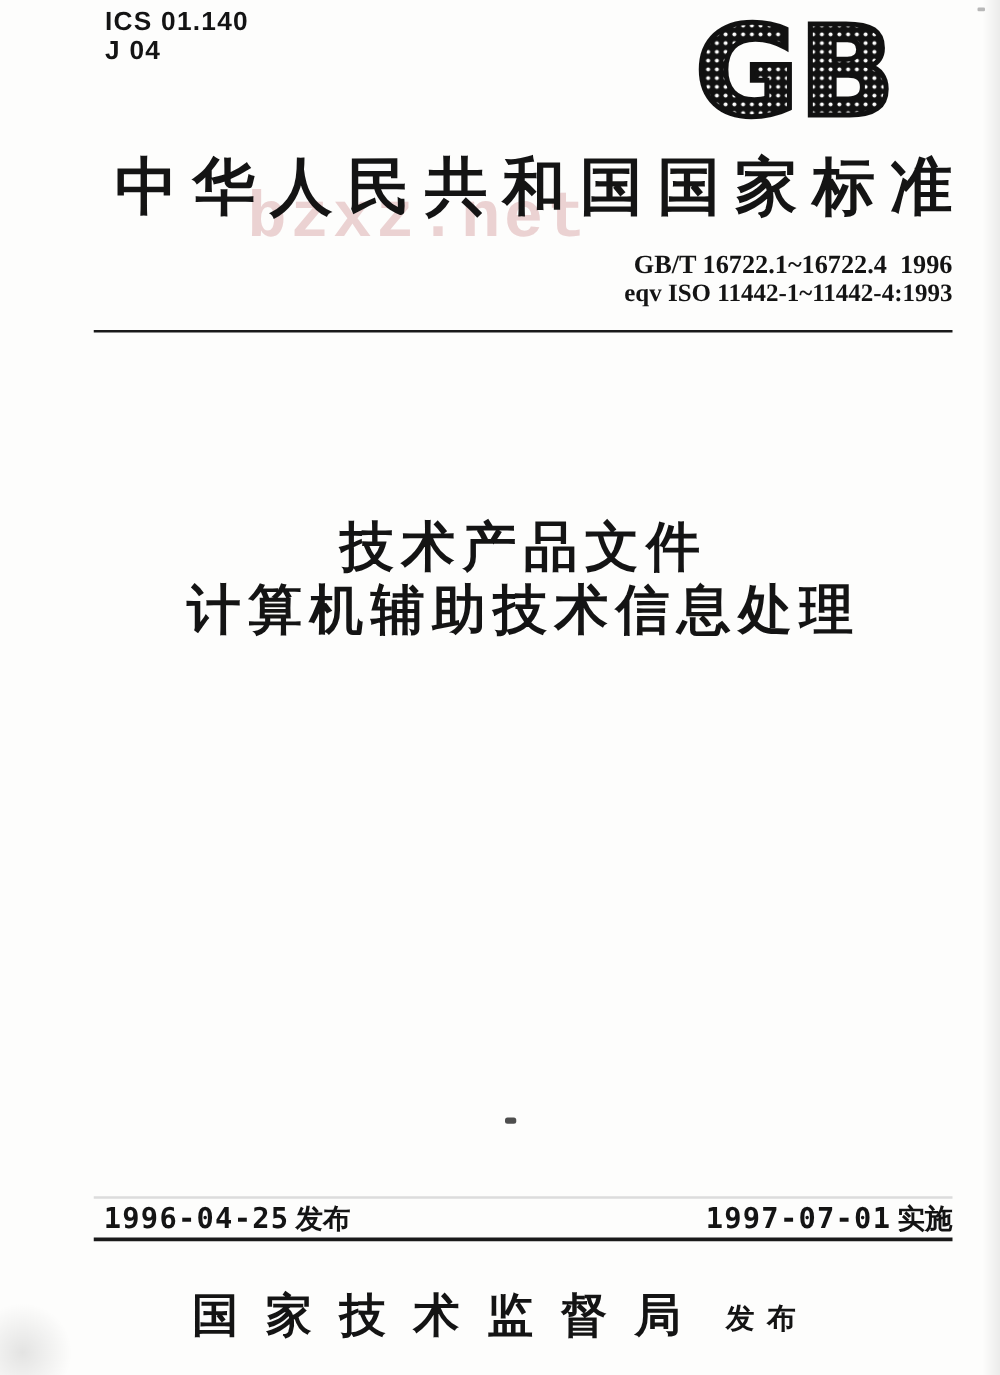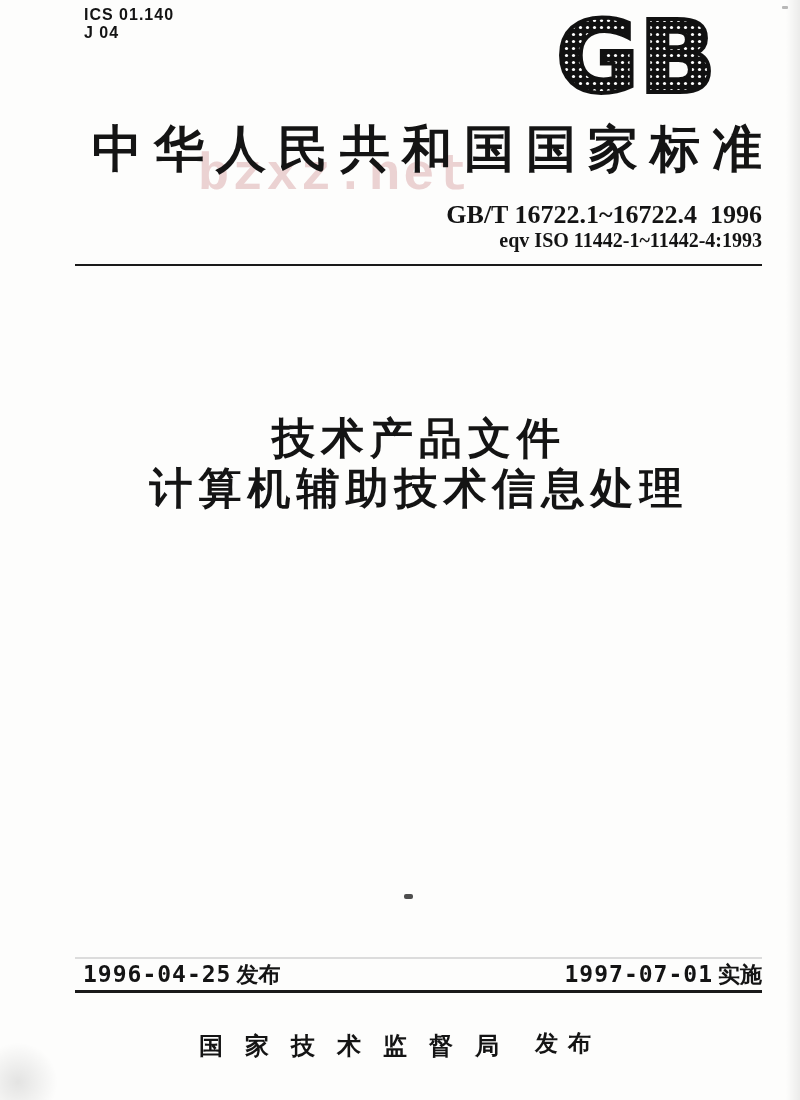--- a/index.html
+++ b/index.html
@@ -13,21 +13,21 @@
     font-family: "DejaVu Serif", serif;
   }
 
   
   .ics-block {
     position: absolute;
     top: 6px;
     left: 84px;
     font-family: "Liberation Sans", sans-serif;
     font-weight: bold;
-    font-size: 16px;
+    font-size: 21px;
     line-height: 1.1;
     letter-spacing: 1px;
   }
 
   
   .gb-logo { position: absolute; top: 10px; right: 76px; }
 
   
   .watermark {
     position: absolute;
@@ -62,21 +62,21 @@
   .std-num {
     position: absolute;
     top: 200px;
     right: 38px;
     z-index: 2;
     text-align: right;
     font-family: "Liberation Serif", serif;
     font-weight: bold;
     line-height: 1.12;
   }
-  .std-num .line1 { font-size: 26px; white-space: pre; margin-left: 12px; }
+  .std-num .line1 { font-size: 21px; white-space: pre; margin-left: 12px; }
   .std-num .line2 { font-size: 20px; margin-left: 16px; }
 
   .rule { position: absolute; left: 75px; width: 687px; background: var(--rule, #1a1a1a); }
   .top-rule { top: 264px; height: 2px; }
   .faint-rule { top: 957px; height: 2px; background: var(--faint_rule, #dcdcdc); }
   .bottom-rule { top: 990px; height: 3px; }
 
   
   .cn-title {
     position: absolute;
@@ -131,21 +131,21 @@
   
   .publisher-row {
     position: absolute;
     top: 1028px;
     left: 0;
     width: 100%;
     text-align: center;
     white-space: nowrap;
   }
   .publisher-row .issuer {
-    font-size: 24px;
+    font-size: 37px;
     font-weight: bold;
     letter-spacing: 22px;
     font-family: Liberation Sans, sans-serif;
   }
   .publisher-row .publish-label {
     font-size: 23px;
     font-weight: bold;
     letter-spacing: 10px;
     margin-left: 14px;
     vertical-align: 3px;

